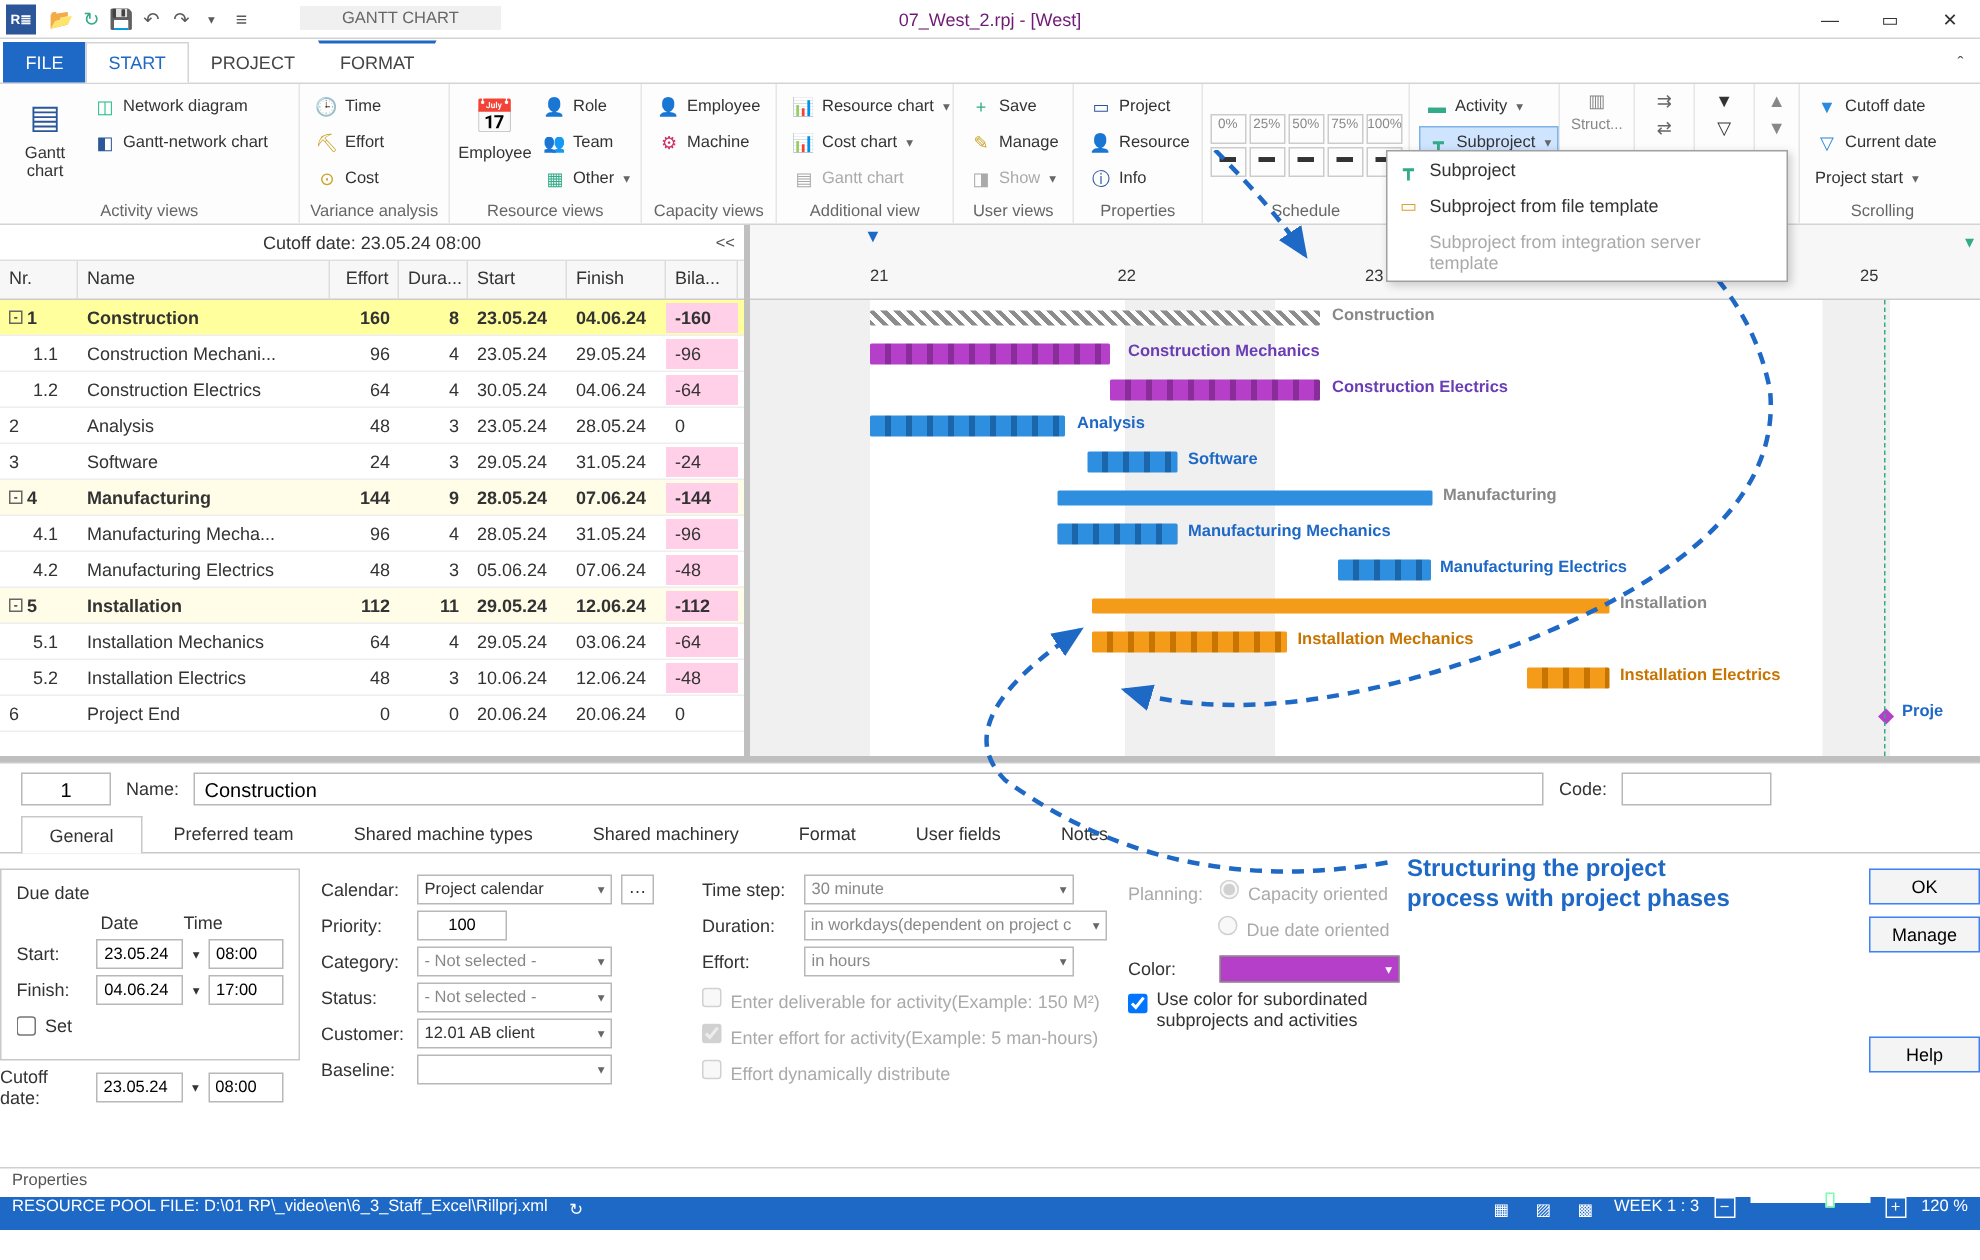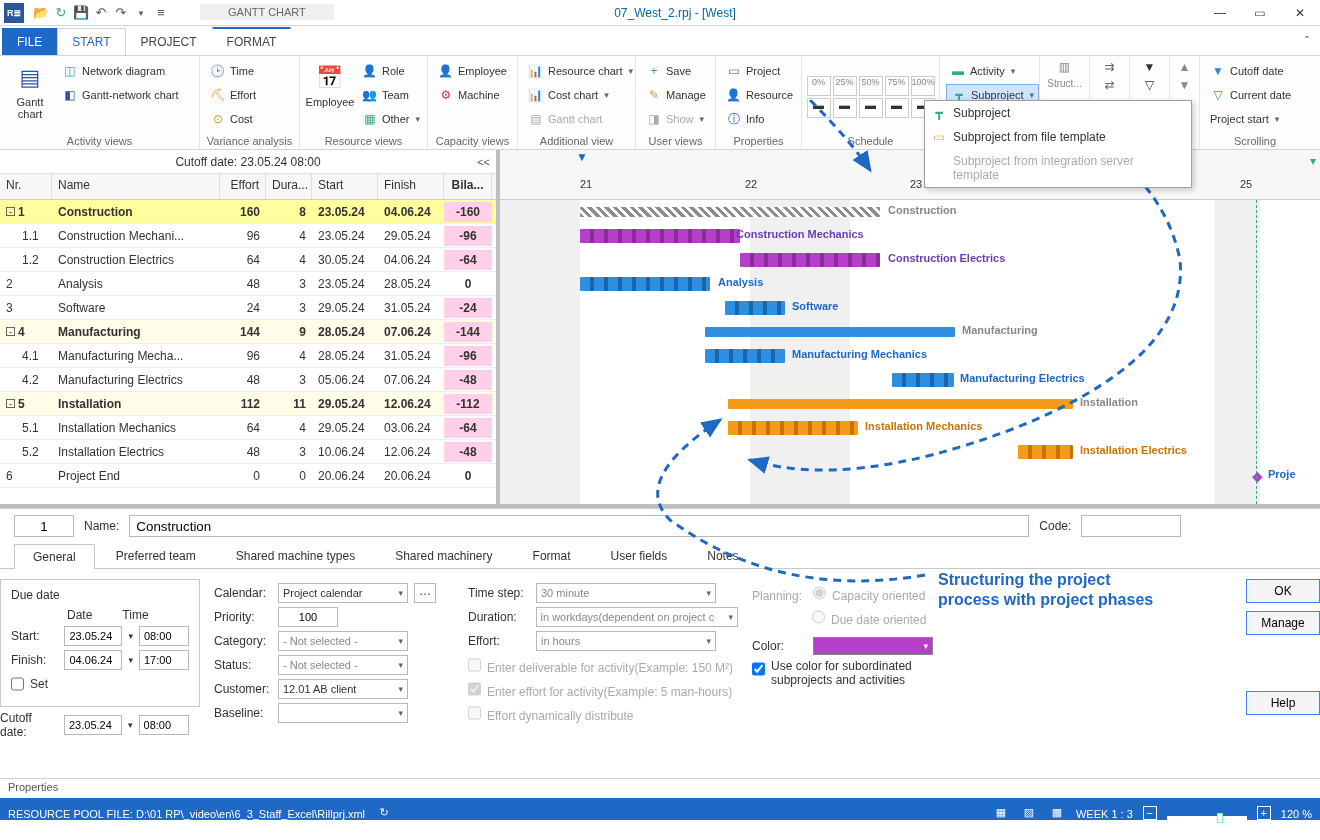--- a/index.html
+++ b/index.html
@@ -2,21 +2,21 @@
 <html><head>
 <meta charset="utf-8">
 <style>
 * { margin: 0; padding: 0; box-sizing: border-box; font-family: "Segoe UI", Tahoma, sans-serif; }
 body { background: #fff; overflow: hidden; width: 1320px; height: 840px; font-size: 12px; color: #333; }
 
 .titlebar { height: 26px; background: #fff; border-bottom: 1px solid #d4d4d4; display: flex; align-items: center; position: relative; }
 .titlebar .appicon { width: 20px; height: 20px; background: #2b579a; margin: 0 4px; display:flex; align-items:center; justify-content:center; color:#fff; font-size:9px; font-weight:bold; }
 .titlebar .qat { display:flex; gap:2px; margin-left:4px; }
 .titlebar .qat span { width:18px; height:18px; display:flex; align-items:center; justify-content:center; font-size:13px; color:#5a5a5a; }
-.titlebar .title { position:absolute; left:50%; transform:translateX(-50%); font-size:12px; color:#0369a1;margin-left:15px; }
+.titlebar .title { position:absolute; left:50%; transform:translateX(-50%); font-size:12px; color:#701a75; }
 .titlebar .winbtns { margin-left:auto; display:flex; }
 .titlebar .winbtns span { width:40px; height:26px; display:flex; align-items:center; justify-content:center; font-size:12px; color:#333; }
 
 .tabbar { height: 30px; display:flex; align-items:flex-end; border-bottom:1px solid #d4d4d4; padding-left:2px; position:relative; }
 .tabbar .tab { padding:6px 14px; font-size:12px; color:#444; border:1px solid transparent; border-bottom:none; cursor:default; }
 .tabbar .tab.file { background:#1e68c6; color:#fff; }
 .tabbar .tab.active { border-color:#d4d4d4; color:#1e68c6; background:#fff; }
 .tabbar .context-block { border-top:2px solid #1e68c6; }
 .tabbar .expand { margin-left:auto; width:26px; height:26px; display:flex; align-items:center; justify-content:center; color:#555; }
 
@@ -37,21 +37,21 @@
 .dropdown-menu .item { padding:5px 14px 5px 28px; font-size:12px; color:#333; display:flex; align-items:center; gap:6px; position:relative; }
 .dropdown-menu .item .mi { position:absolute; left:6px; width:16px; text-align:center; }
 .dropdown-menu .item.disabled { color:#aaa; }
 
 .main { display:flex; height: 358px; border-bottom:4px solid #bfbfbf; }
 .leftpane { width:500px; border-right:4px solid #bfbfbf; display:flex; flex-direction:column; background:#fff; }
 .cutoffbar { height:24px; display:flex; align-items:center; justify-content:center; font-size:12px; color:#333; position:relative; border-bottom:1px solid #e0e0e0; }
 .cutoffbar .collapse { position:absolute; right:6px; font-size:11px; color:#555; }
 .thead { display:flex; height:26px; border-bottom:1px solid #ccc; background:#f7f7f7; font-size:12px; color:#333; }
 .thead div { border-right:1px solid #ddd; padding:4px 6px; overflow:hidden; white-space:nowrap; }
-.col-nr{width:52px;} .col-name{width:168px;} .col-eff{width:46px;text-align:right;} .col-dur{width:46px;text-align:right;} .col-st{width:66px;} .col-fi{width:66px;} .col-bal{width:48px;text-align:center;font-weight:bold;}
+.col-nr{width:52px;} .col-name{width:168px;} .col-eff{width:46px;text-align:right;} .col-dur{width:46px;text-align:right;} .col-st{width:66px;} .col-fi{width:66px;} .col-bal{width:48px;text-align:left;}
 .trow { display:flex; height:24px; border-bottom:1px solid #eee; font-size:12px; align-items:center; }
 .trow div { padding:3px 6px; overflow:hidden; white-space:nowrap; text-overflow:ellipsis; }
 .trow .col-nr { display:flex; align-items:center; gap:3px; }
 .trow .toggle { width:9px; height:9px; border:1px solid #666; font-size:8px; line-height:7px; text-align:center; color:#333; }
 .trow.summary { background:#ffff9e; font-weight:bold; }
 .trow.summary.manu { background:#fffde8; }
 .trow.summary.inst { background:#fffde8; }
 .trow .col-bal.neg { background:#ffd0e8; }
 
 .gantt { flex:1; position:relative; overflow:hidden; background:#fff; }
@@ -93,21 +93,21 @@
 .sel .dd { font-size:9px; color:#666; }
 .disabled-text { color:#aaa;align-items:flex-end; }
 .colorswatch { width:120px; height:18px; border:1px solid #888; background:#b63fc9; display:flex; align-items:center; justify-content:flex-end; padding-right:4px; }
 .colorswatch .dd{font-size:9px;color:#fff;}
 
 .rightbtns { margin-left:auto; display:flex; flex-direction:column; gap:8px; width:74px; }
 .rightbtns button { height:24px; border:1px solid #3b82f6; background:#f4f4f4; font-size:12px; }
 
 .props-footer { height:20px; border-top:1px solid #d0d0d0; padding:2px 8px; font-size:11px; color:#555; }
 
-.statusbar { height:22px; background:#1e68c6; color:#fff; display:flex; align-items:flex-end; font-size:11px; padding:0 8px; gap:10px; }
+.statusbar { height:22px; background:#1e68c6; color:#fff; display:flex; align-items:flex-start; font-size:11px; padding:0 8px; gap:10px; }
 .statusbar .spacer { flex:1; }
 .statusbar .sb-ic { width:18px; height:16px; display:inline-flex; align-items:center; justify-content:center; }
 
 .annotation { position:absolute; font-size:16px; font-weight:bold; color:#1e68c6; z-index:40; line-height:1.25; }
 .arrow-svg { position:absolute; z-index:39; pointer-events:none; }
 </style>
 </head>
 <body>
 
 <div class="titlebar">
@@ -556,21 +556,21 @@
       <span class="day" style="left:740px">25</span>
       <span style="position:absolute;right:4px;top:4px;color:#3a8">▾</span>
     </div>
 
     <div class="barrow" style="top:50px">
       <div class="gbar summary hatch" style="left:80px;width:300px"></div>
       <div class="glabel" style="left:388px;color:#888">Construction</div>
     </div>
     <div class="barrow" style="top:74px">
       <div class="gbar dash-purple" style="left:80px;width:160px"></div>
-      <div class="glabel" style="left:236px;color:#6a3db5">Construction Mechanics</div>
+      <div class="glabel" style="left:252px;color:#6a3db5">Construction Mechanics</div>
     </div>
     <div class="barrow" style="top:98px">
       <div class="gbar dash-purple" style="left:240px;width:140px"></div>
       <div class="glabel" style="left:388px;color:#6a3db5">Construction Electrics</div>
     </div>
     <div class="barrow" style="top:122px">
       <div class="gbar dash-blue" style="left:80px;width:130px"></div>
       <div class="glabel" style="left:218px;color:#1e68c6">Analysis</div>
     </div>
     <div class="barrow" style="top:146px">

